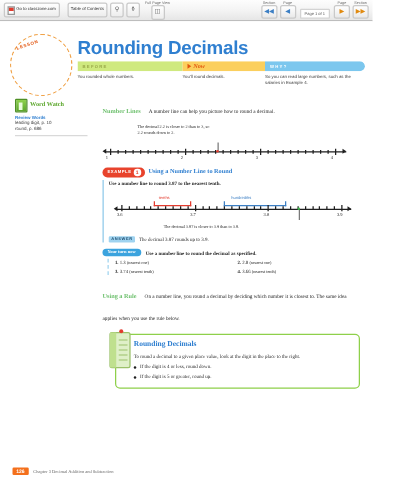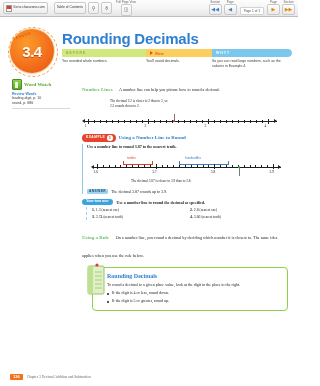--- a/index.html
+++ b/index.html
@@ -274,23 +274,20 @@
     </div>
     <div class="navgrp">
       <span class="cap">Section</span>
       <div class="navbtn">▶▶</div>
     </div>
   </div>
 </div>
 
 <div class="page">
 
-  <div class="badge">
-    <span class="badge-num">3.4</span>
-  </div>
   <div class="badge-ring"></div>
   <div class="badge-lesson">LESSON</div>
 
   <div class="title">Rounding Decimals</div>
 
   <div class="bnw">
     <div class="bnw-seg bnw-before">
       <span class="bnw-lbl dark">BEFORE</span>
     </div>
     <div class="bnw-seg bnw-now">

